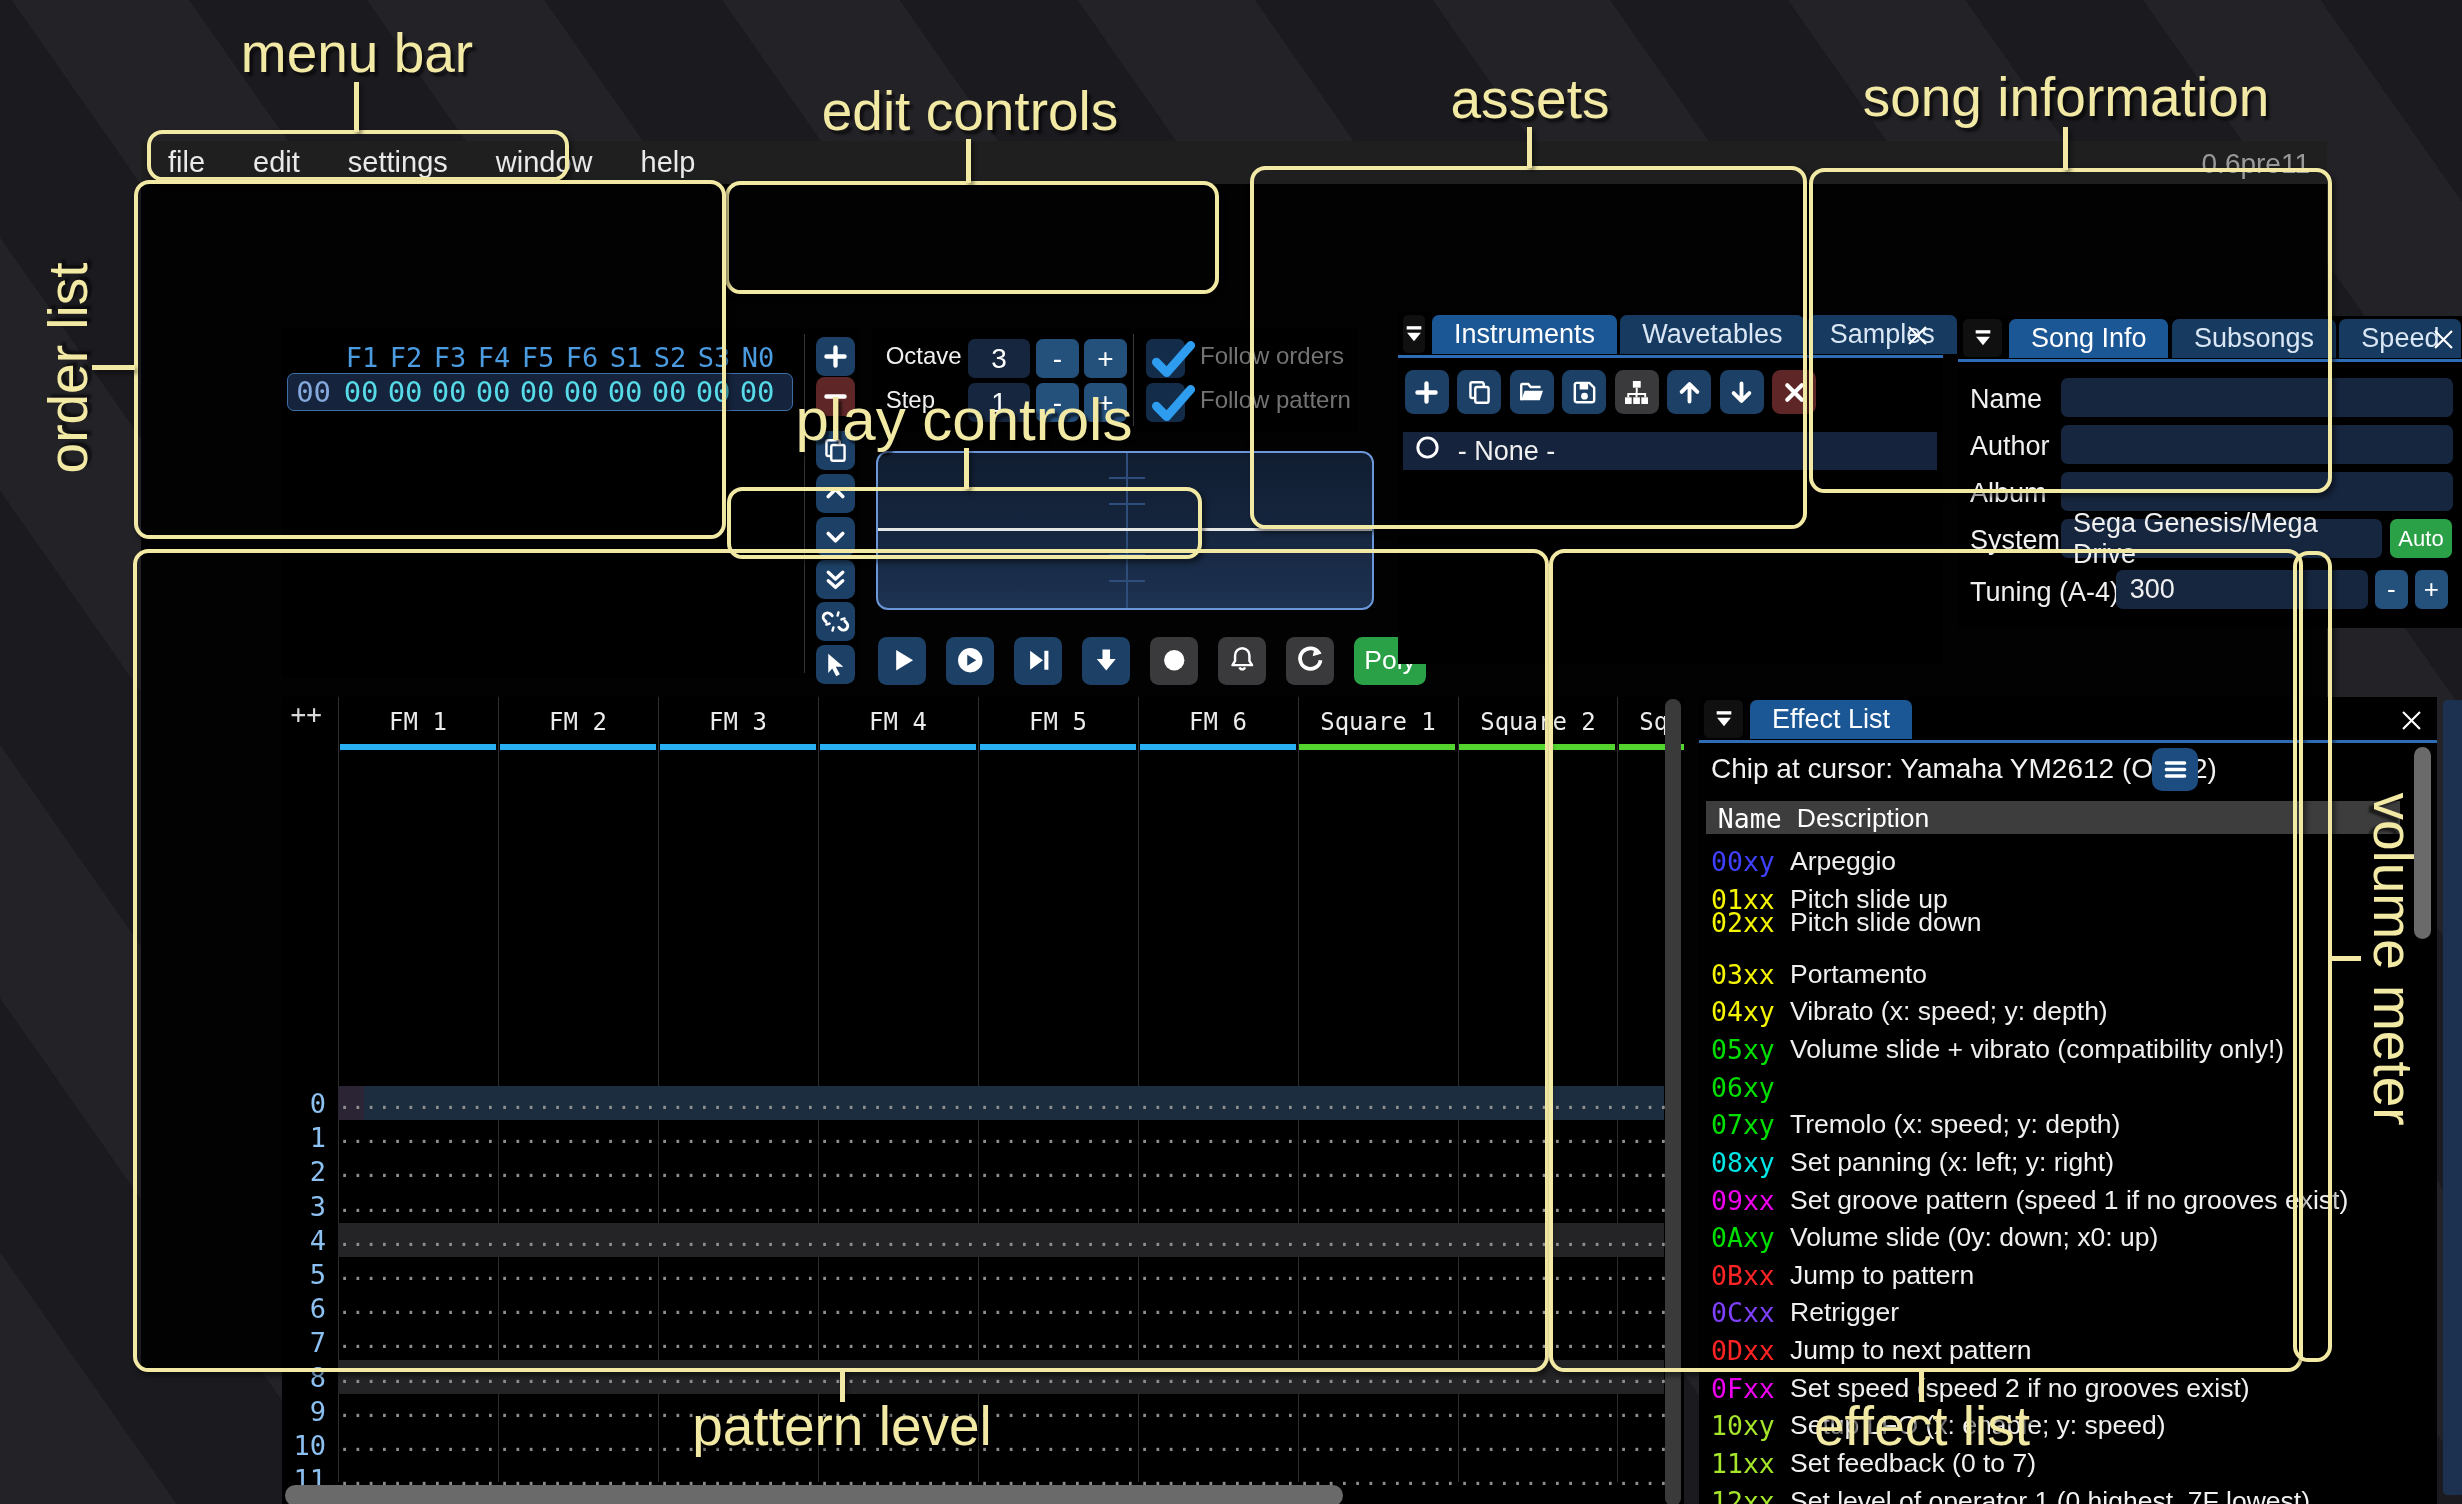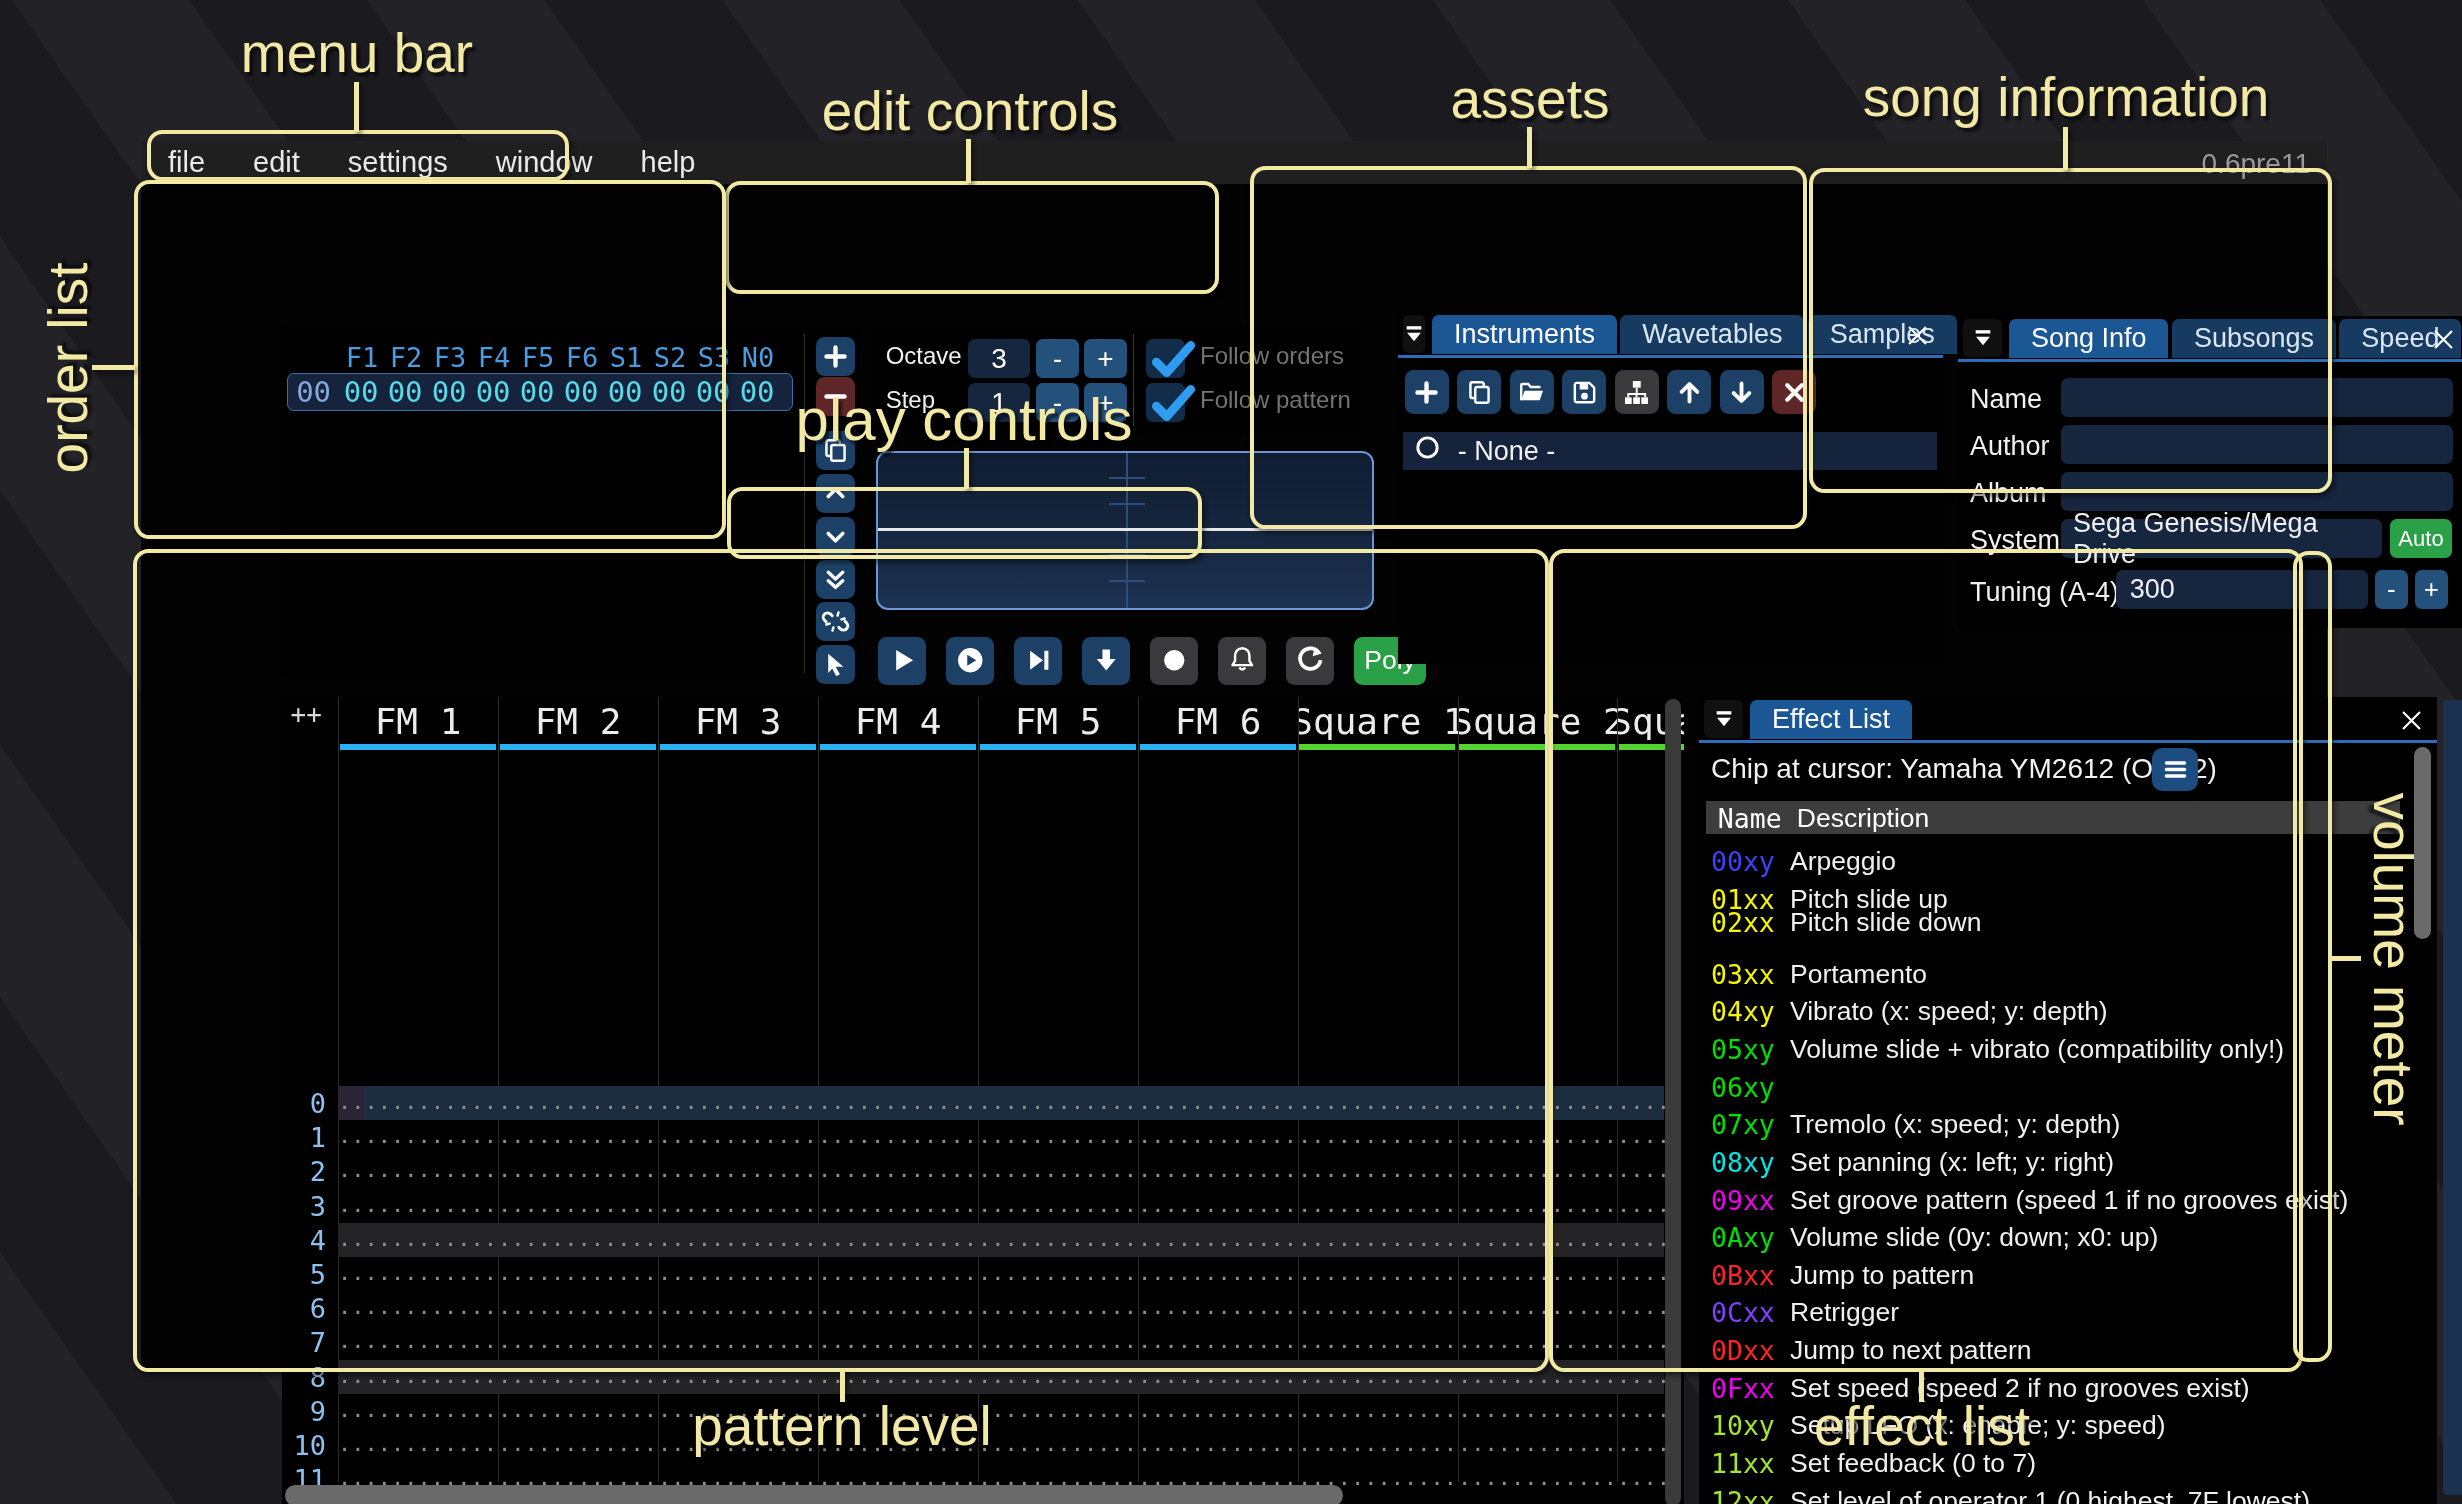--- a/index.html
+++ b/index.html
@@ -86,21 +86,21 @@
 
   
   #song-win { left:1817px; top:175px; width:509px; height:312px; }
   #auto-btn { position:absolute; left:432px; top:203px; width:62px; height:39px; font-size:22px; border-radius:6.8px; }
   .si-minus, .si-plus { position:absolute; width:32.5px; height:39px; font-size:26px; border-radius:6.8px; background:#24507c; }
 
   
   #pattern-win { left:141px; top:556px; width:1402px; height:812px; overflow:hidden; }
   #pv-corner { position:absolute; left:8.5px; top:1.7px; color:#d8d8d8; font-size:26px; }
   .chan-name { position:absolute; top:6.8px; height:36px; display:flex; align-items:center; justify-content:center;
-    color:#ececec; font-size:36px; white-space:nowrap; overflow:hidden; }
+    color:#ececec; font-size:24px; white-space:nowrap; overflow:hidden; }
   .chan-underline { position:absolute; top:47px; height:6px; }
   .chan-sep { position:absolute; top:0; width:0.9px; height:785px; background:#2c2c2c; }
   .p-row { position:absolute; left:0; width:1382px; height:34px; }
   .p-rowbg { position:absolute; left:56px; top:0; right:0; height:34px; }
   .p-num { position:absolute; left:0; top:1.7px; width:44px; text-align:right; color:#8cc0f0; font-size:27px; }
   .p-cell { position:absolute; top:3.4px; width:160px; color:#8e8e8e; font-size:22px; letter-spacing:0px; overflow:hidden; }
   #pv-hsb { position:absolute; left:3.4px; top:788px; width:1058px; height:20.5px; background:#6a6a6a; border-radius:10.3px; }
   #pv-vsb { position:absolute; left:1383px; top:1.7px; width:16.2px; height:807px; background:#3a3a3a; border-radius:7.7px; }
 
   

